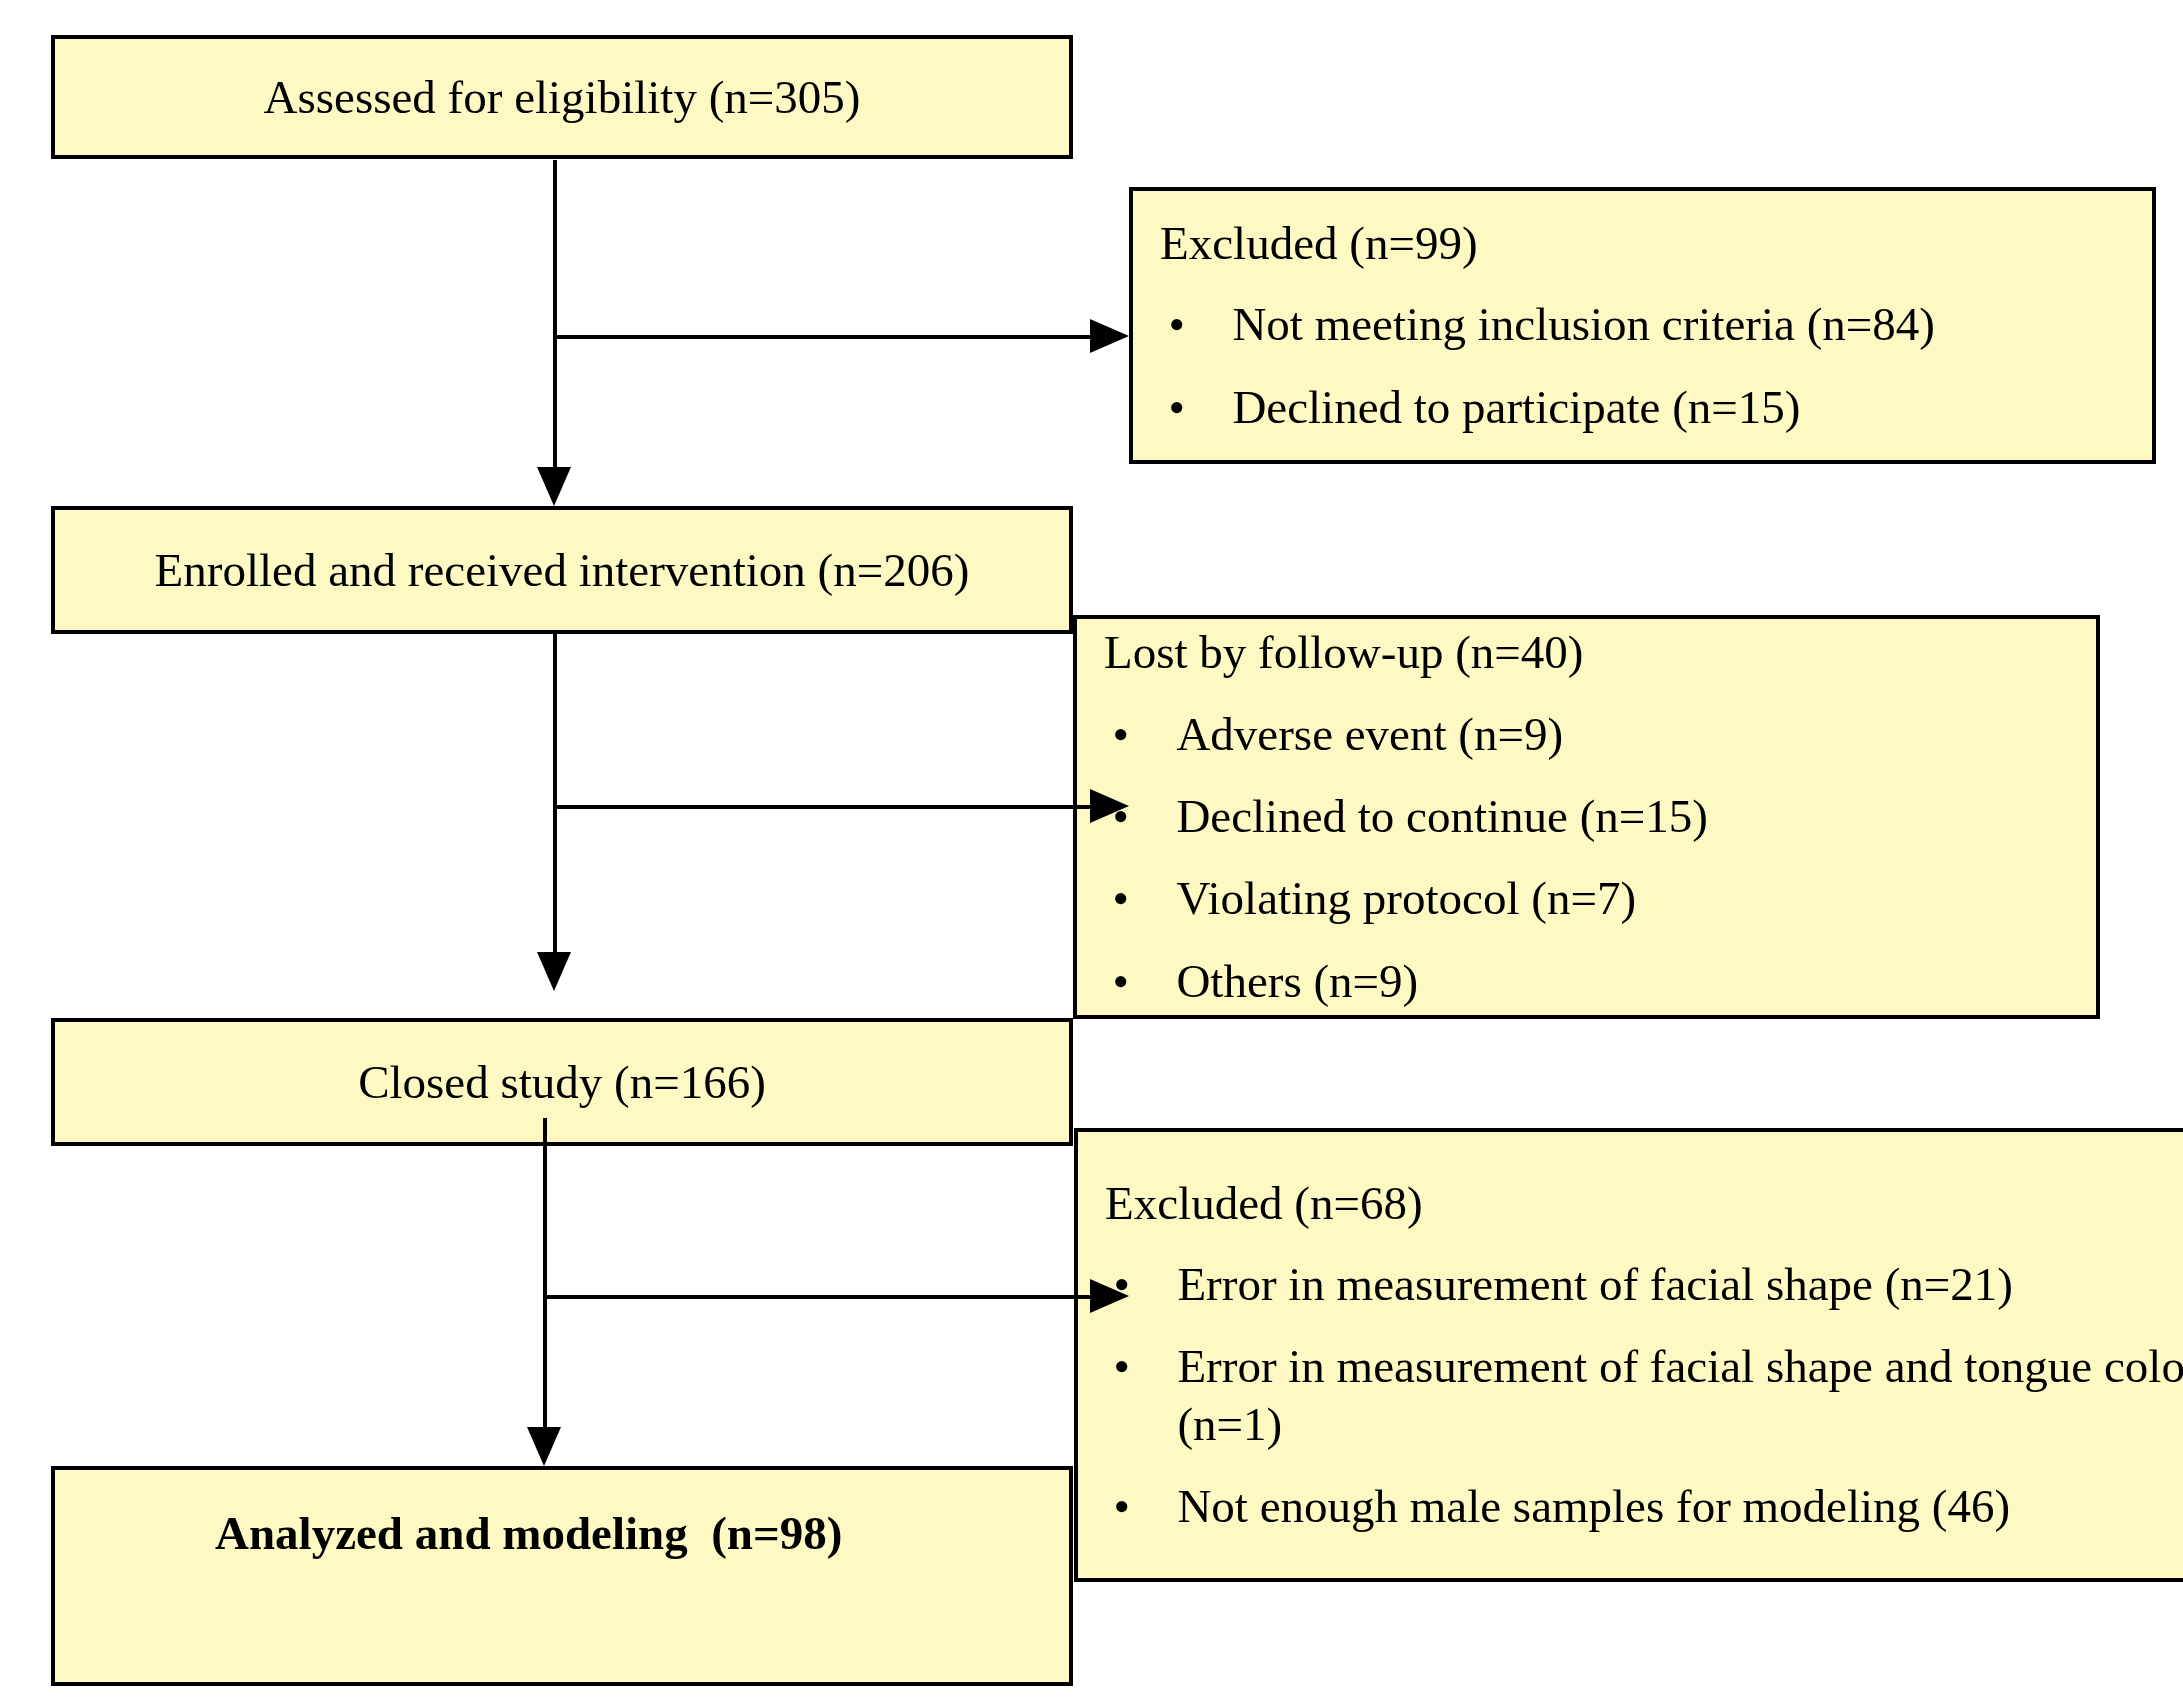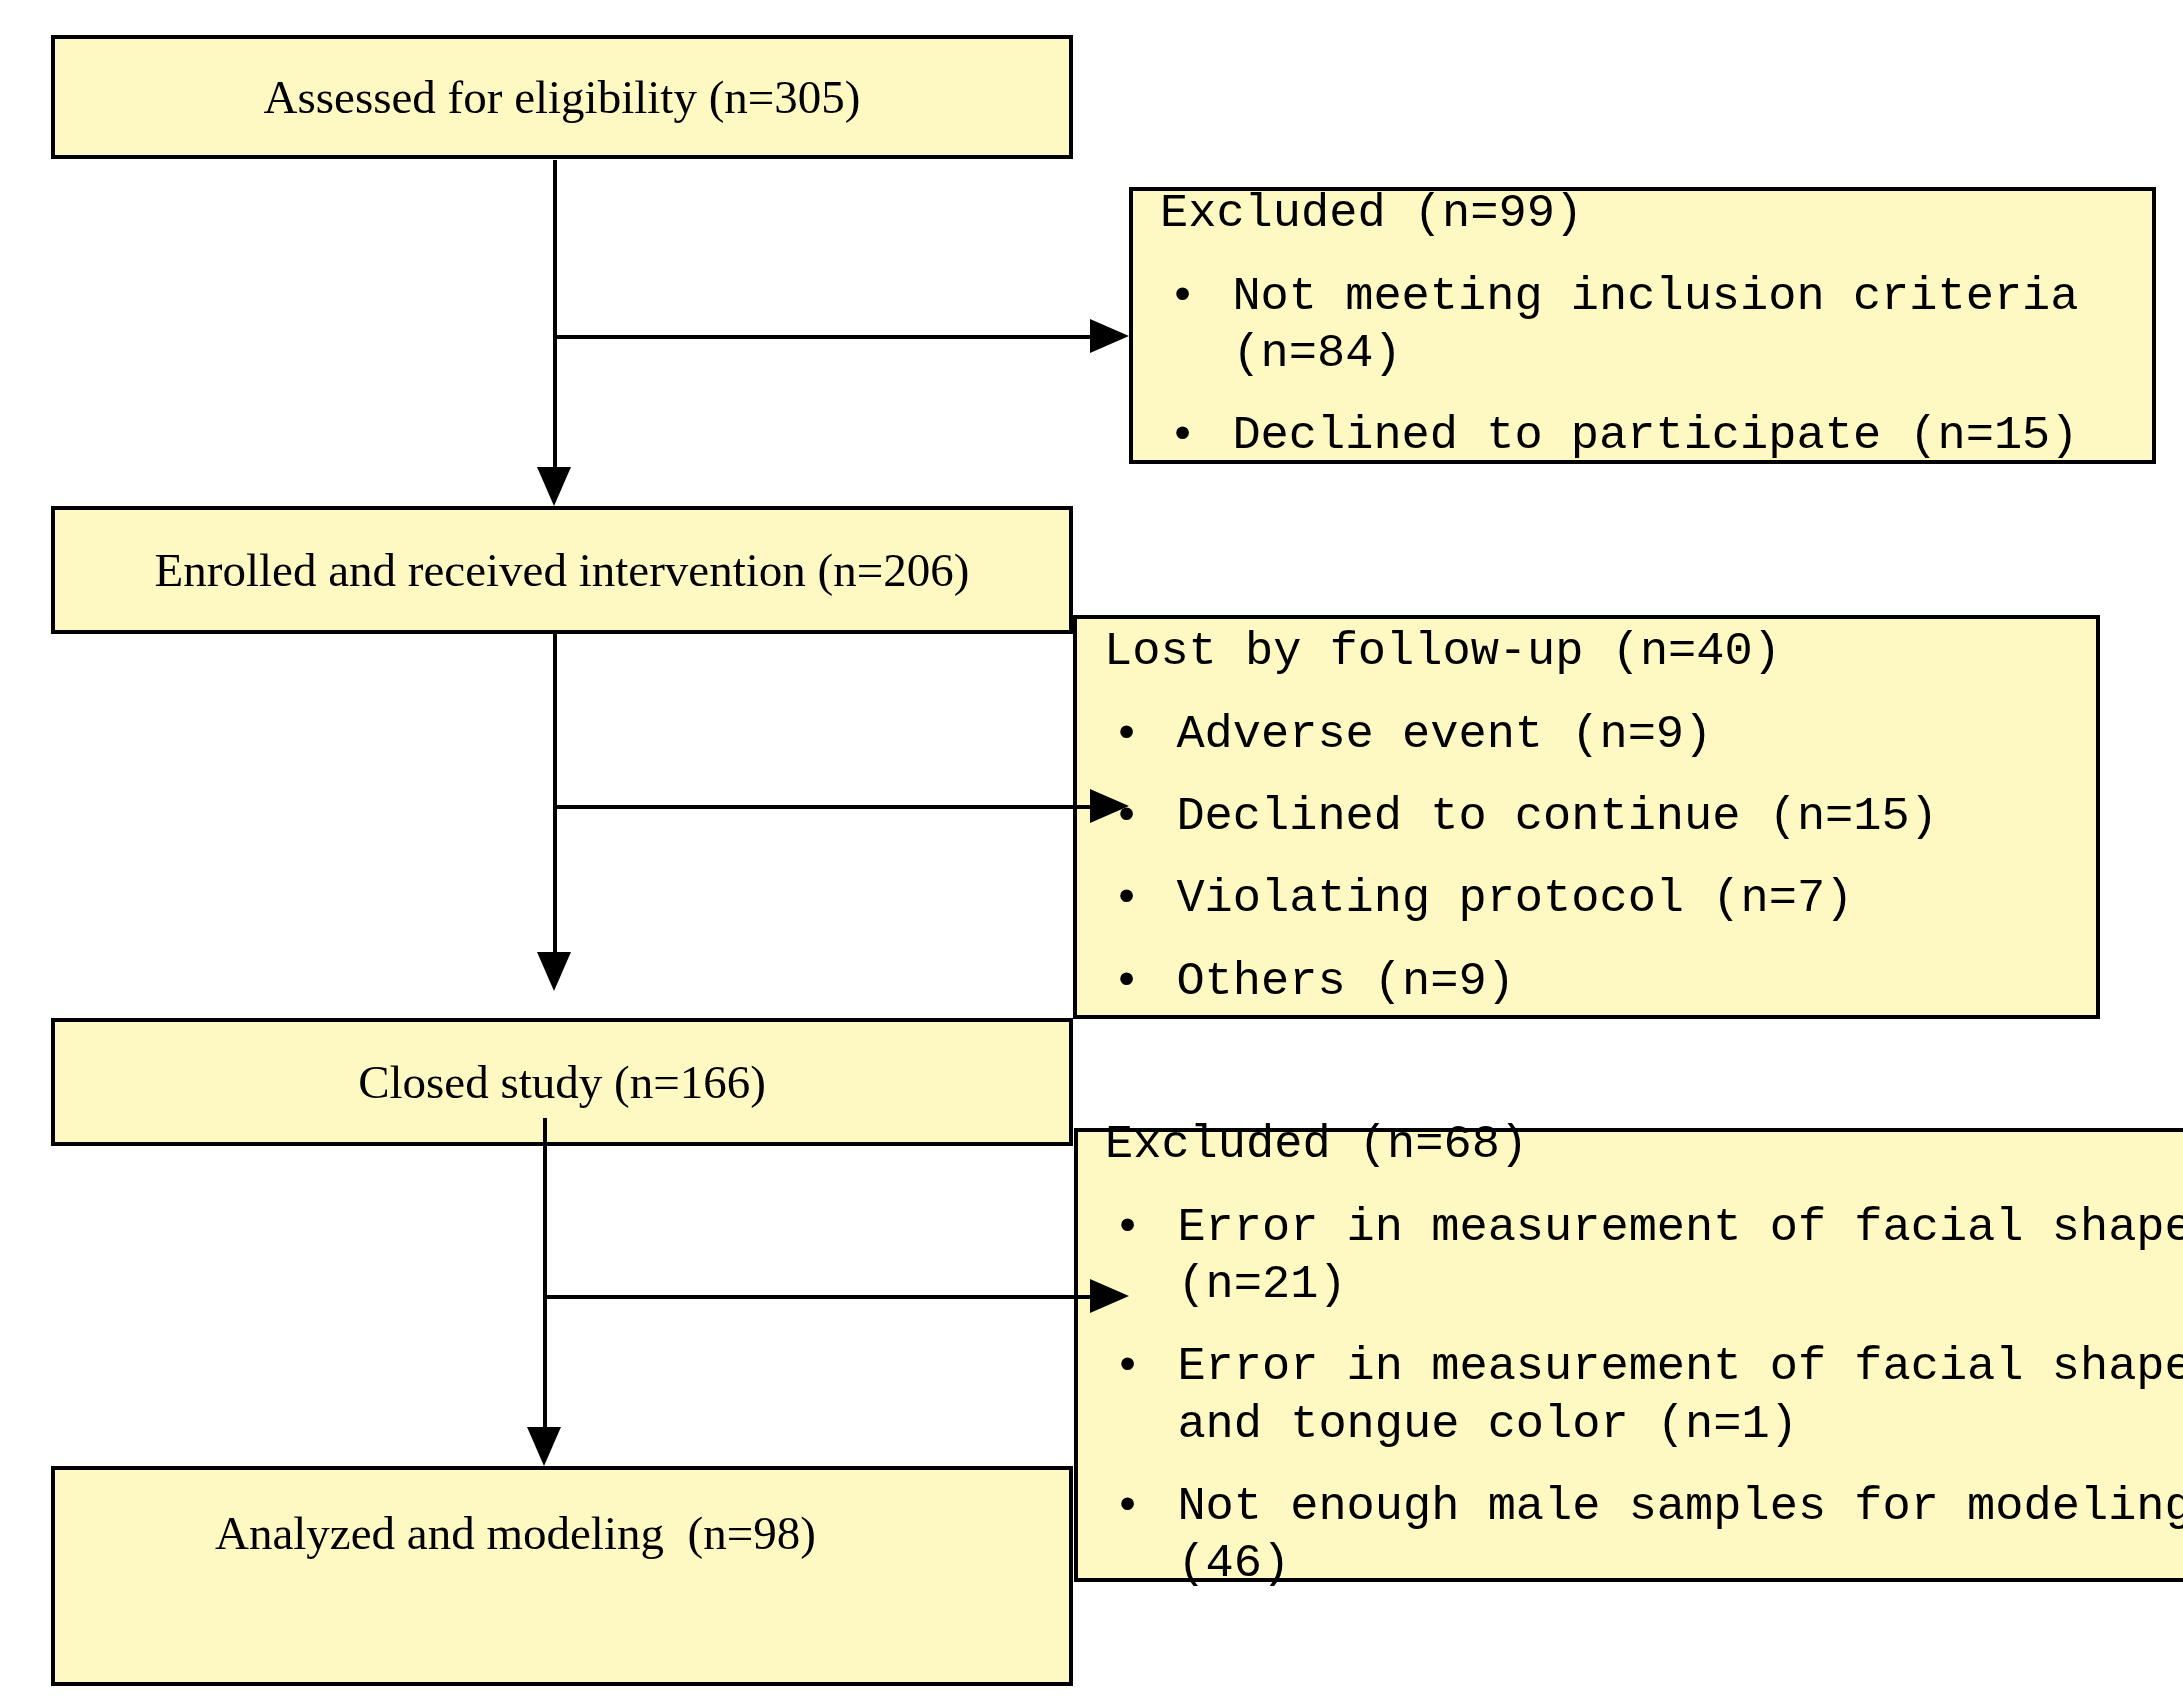--- a/index.html
+++ b/index.html
@@ -32,21 +32,20 @@
     font-size: 47px;
     line-height: 1.2;
     white-space: pre-wrap;
   }
   
   .detail-box {
     display: flex;
     flex-direction: column;
     justify-content: center;
     padding: 17px 30px 17px 27px;
-    font-family: Liberation Mono, monospace;
   }
   ul.bullets {
     list-style: none;
     margin: 0;
     padding: 0;
   }
   li.bullet {
     display: flex;
     align-items: flex-start;
     margin-top: 25px;
@@ -116,21 +115,21 @@
   </div>
 
   <div class="box centered" style="left:51px; top:506px; width:1022px; height:128px;">
     <div class="title">Enrolled and received intervention (n=206)</div>
   </div>
 
   <div class="box centered" style="left:51px; top:990px; width:1022px; height:128px;margin-top:28px;">
     <div class="title">Closed study (n=166)</div>
   </div>
 
-  <div class="box analyzed-box" style="left:51px; top:1466px; width:1022px; height:220px;">
+  <div class="box analyzed-box" style="left:51px; top:1466px; width:1022px; height:220px;font-weight:bold;">
     <div class="title">Analyzed and modeling  (n=98)</div>
   </div>
 
   <div class="box detail-box" style="left:1129px; top:187px; width:1027px; height:277px;">
     <div class="title">Excluded (n=99)</div>
     <ul class="bullets">
       <li class="bullet">
         <span class="bullet-dot"></span>
         <span class="bullet-text">Not meeting inclusion criteria (n=84)</span>
       </li>

